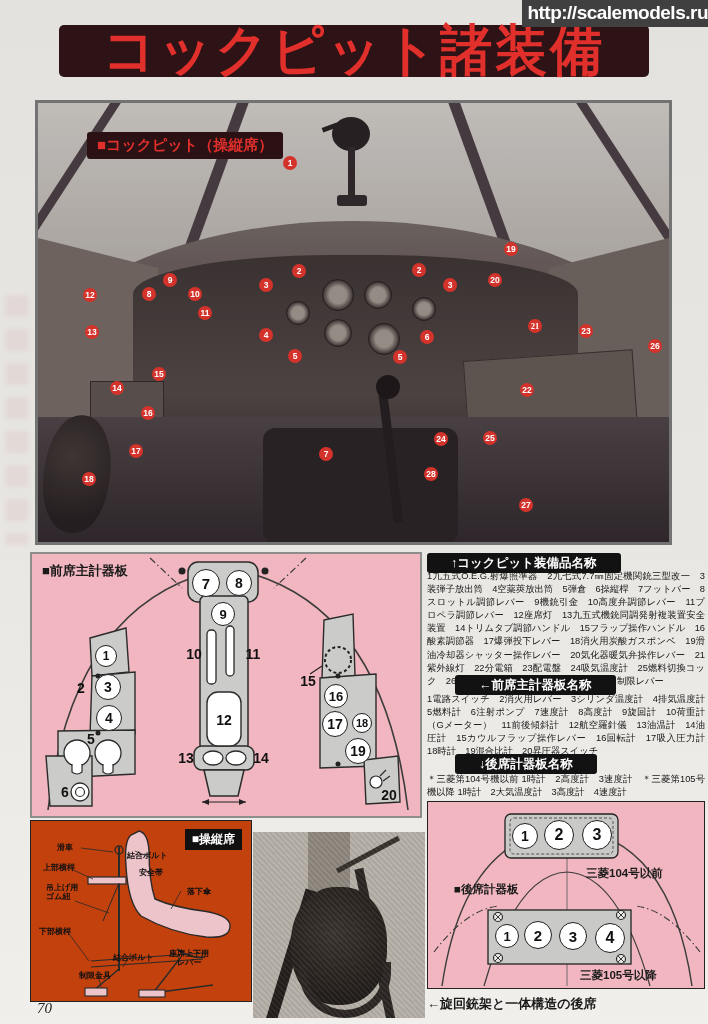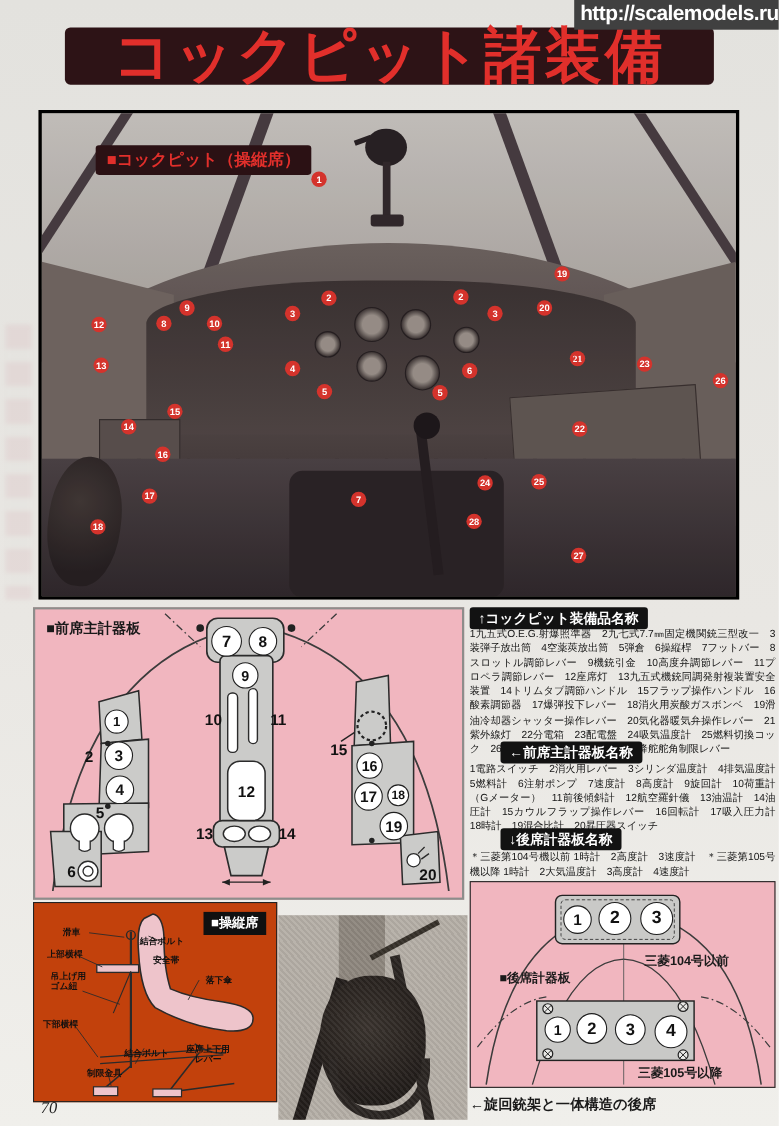--- a/index.html
+++ b/index.html
@@ -26,21 +26,21 @@
     transform:scaleY(1.06); white-space:nowrap;
   }
   .ghost-strip{
     position:absolute; left:5px; top:295px; width:24px; height:250px;
     background:repeating-linear-gradient(180deg,#d8b9bd 0 22px,#e4e3df 22px 34px);
     opacity:.28; filter:blur(2px);
   }
   
   .photo{
     position:absolute; left:35px; top:100px; width:637px; height:445px;
-    border:3px solid #000000; background:#b7b2ab; overflow:hidden; z-index:2;
+    border:3px solid #737373; background:#b7b2ab; overflow:hidden; z-index:2;
   }
   .photo *{ position:absolute; }
   .p-sky{ left:0; top:0; width:100%; height:160px; background:linear-gradient(#c9c8c3,#b1aea8); }
   .p-strut{ background:#433a3e; width:11px; height:210px; top:-30px; }
   .p-strut.l{ left:172px; transform:rotate(20deg); }
   .p-strut.r{ left:438px; transform:rotate(-20deg); }
   .p-strut.ol{ left:34px; height:180px; width:9px; transform:rotate(33deg); }
   .p-strut.or{ left:578px; height:180px; width:9px; transform:rotate(-33deg); }
   .p-sight-head{ left:294px; top:14px; width:38px; height:34px; border-radius:50%; background:#221d1f; }
   .p-sight-arm{ left:284px; top:22px; width:16px; height:5px; background:#221d1f; transform:rotate(-20deg); }
@@ -95,21 +95,21 @@
   }
   .diagram-label{
     position:absolute; transform:translate(-50%,-50%);
     font-size:14px; font-weight:bold; color:#111; line-height:1; white-space:nowrap;
   }
   
   .col{ position:absolute; left:427px; top:553px; width:278px; height:465px; }
   .col > div{ position:absolute; left:0; width:278px; }
   .list-header{
     background:#121212; color:#fff; font-size:12.5px; font-weight:bold;
-    padding:3px 8px; border-radius:3px; width:max-content; white-space:nowrap;
+    padding:3px 24px; border-radius:3px; width:max-content; white-space:nowrap;
   }
   .hdr-1{ top:0; }
   .list-body{ font-size:9.3px; line-height:13.1px; color:#151515; text-align:justify; }
   .body-1{ top:17px; }
   .hdr-2x{ top:122px; }
   .body-2{ top:140px; }
   .hdr-3x{ top:201px; }
   .body-3{ top:220px; }
   .rear-box{
     top:248px; height:188px; width:281px; background:#f1b6bf; border:1.5px solid #222;
@@ -200,21 +200,21 @@
       <div class="marker" style="left: 254px; top: 161px;">2</div>
       <div class="marker" style="left: 374px; top: 160px;">2</div>
       <div class="marker" style="left: 125px; top: 170px;">9</div>
       <div class="marker" style="left: 450px; top: 170px;">20</div>
       <div class="marker" style="left: 221px; top: 175px;">3</div>
       <div class="marker" style="left: 405px; top: 175px;">3</div>
       <div class="marker" style="left: 104px; top: 184px;">8</div>
       <div class="marker" style="left: 150px; top: 184px;">10</div>
       <div class="marker" style="left: 45px; top: 185px;">12</div>
       <div class="marker" style="left: 160px; top: 203px;">11</div>
-      <div class="marker" style="left: 480px; top: 216px; font-family: Liberation Serif, serif;">21</div>
+      <div class="marker" style="left: 490px; top: 216px; font-family: Liberation Serif, serif;">21</div>
       <div class="marker" style="left: 541px; top: 221px;">23</div>
       <div class="marker" style="left: 47px; top: 222px;">13</div>
       <div class="marker" style="left: 221px; top: 225px;">4</div>
       <div class="marker" style="left: 382px; top: 227px;">6</div>
       <div class="marker" style="left: 610px; top: 236px;">26</div>
       <div class="marker" style="left: 250px; top: 246px;">5</div>
       <div class="marker" style="left: 355px; top: 247px;">5</div>
       <div class="marker" style="left: 114px; top: 264px;">15</div>
       <div class="marker" style="left: 72px; top: 278px;">14</div>
       <div class="marker" style="left: 482px; top: 280px;">22</div>

